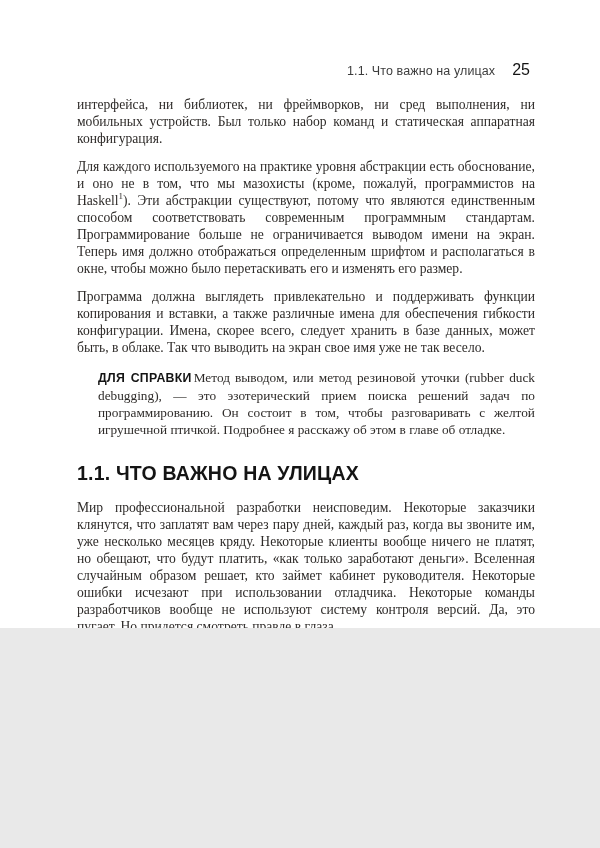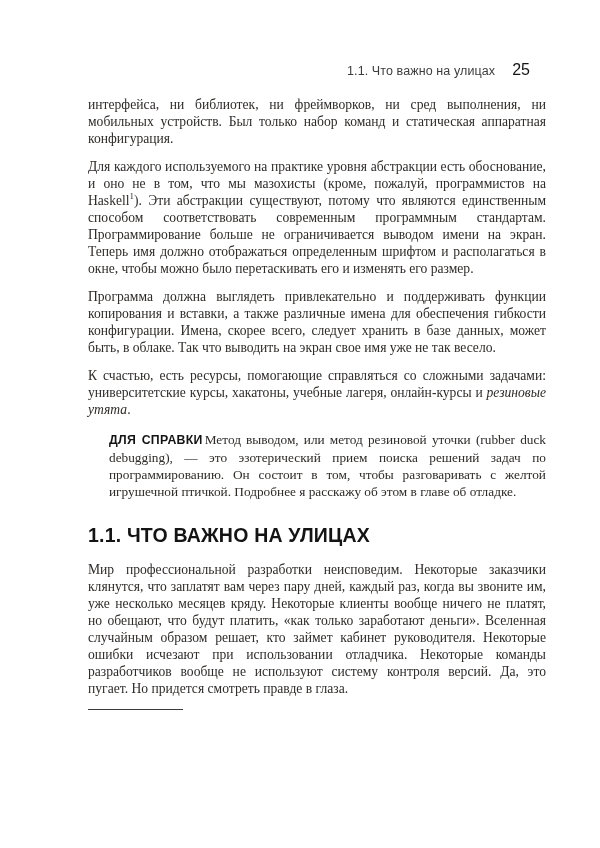--- a/index.html
+++ b/index.html
@@ -3,21 +3,21 @@
 <meta charset="utf-8">
 <style>
   html, body {
     margin: 0;
     padding: 0;
     background: #e9e9e9;
   }
   .page {
     position: relative;
     width: 600px;
-    height: 848px;
+    height: 628px;
     margin: 0 auto;
     background: var(--background, #ffffff);
     font-family: "Liberation Serif", "DejaVu Serif", serif;
     color: var(--text, #2e2b29);
     overflow: hidden;
     box-sizing: border-box;
   }
   .running-head {
     position: absolute;
     top: 61px;
@@ -35,21 +35,21 @@
     letter-spacing: 0.1px;
   }
   .rh-num {
     font-size: 16px;
     font-weight: 400;
     color: var(--heading, #141414);
   }
   .content {
     position: absolute;
     top: 96px;
-    left: 88px;
+    left: 77px;
     width: 458px;
   }
   .content p {
     margin: 0 0 11px 0;
     font-size: 13.6px;
     line-height: 17px;
     text-align: justify;
   }
   .content p em {
     font-style: italic;
@@ -114,21 +114,20 @@
   </div>
 
   <div class="content">
 
     <p>интерфейса, ни библиотек, ни фреймворков, ни сред выполнения, ни мобильных устройств. Был только набор команд и статическая аппаратная конфигурация.</p>
 
     <p><span>Для каждого используемого на практике уровня абстракции есть обоснование, и оно не в том, что мы мазохисты (кроме, пожалуй, программистов на Haskell</span><sup class="fn-ref">1</sup><span>). Эти абстракции существуют, потому что являются единственным способом соответствовать современным программным стандартам. Программирование больше не ограничивается выводом имени на экран. Теперь имя должно отображаться определенным шрифтом и располагаться в окне, чтобы можно было перетаскивать его и изменять его размер.</span></p>
 
     <p>Программа должна выглядеть привлекательно и поддерживать функции копирования и вставки, а также различные имена для обеспечения гибкости конфигурации. Имена, скорее всего, следует хранить в базе данных, может быть, в облаке. Так что выводить на экран свое имя уже не так весело.</p>
 
-    <p><span>К счастью, есть ресурсы, помогающие справляться со сложными задачами: университетские курсы, хакатоны, учебные лагеря, онлайн-курсы и </span><em>резиновые утята</em><span>.</span></p>
 
     <div class="note"><span class="note-label">ДЛЯ СПРАВКИ</span><span>Метод выводом, или метод резиновой уточки (rubber duck debugging), — это эзотерический прием поиска решений задач по программированию. Он состоит в том, чтобы разговаривать с желтой игрушечной птичкой. Подробнее я расскажу об этом в главе об отладке.</span></div>
 
 
     <h2 class="section-heading">1.1. ЧТО ВАЖНО НА УЛИЦАХ</h2>
 
     <p>Мир профессиональной разработки неисповедим. Некоторые заказчики клянутся, что заплатят вам через пару дней, каждый раз, когда вы звоните им, уже несколько месяцев кряду. Некоторые клиенты вообще ничего не платят, но обещают, что будут платить, «как только заработают деньги». Вселенная случайным образом решает, кто займет кабинет руководителя. Некоторые ошибки исчезают при использовании отладчика. Некоторые команды разработчиков вообще не используют систему контроля версий. Да, это пугает. Но придется смотреть правде в глаза.</p>
 
     <hr class="footnote-rule">
 

